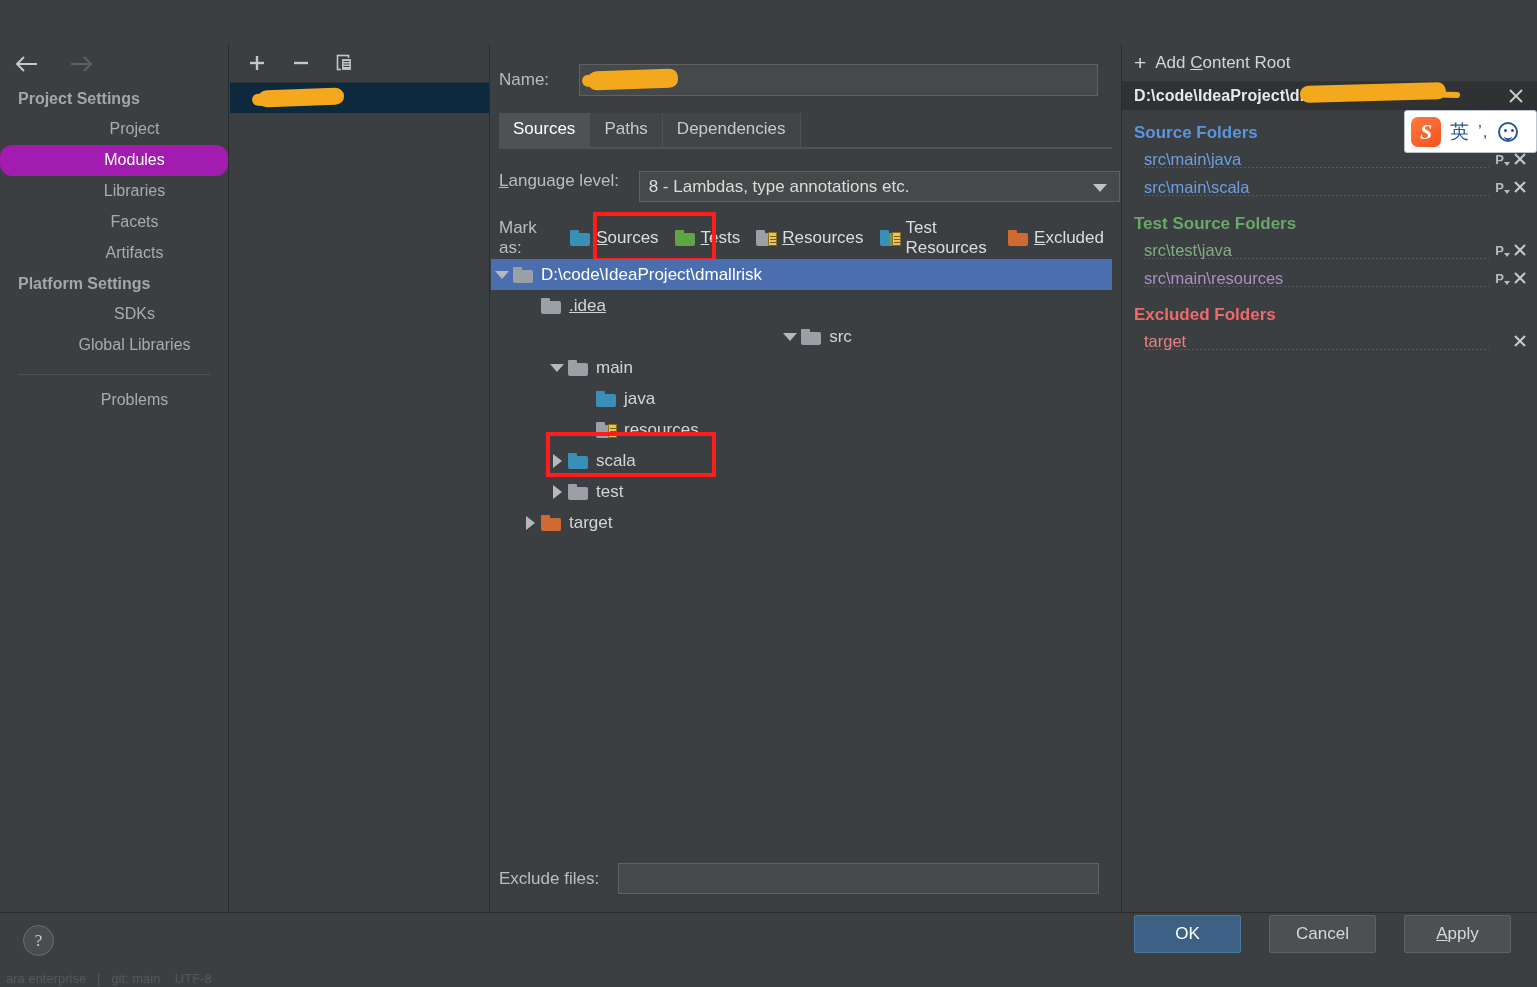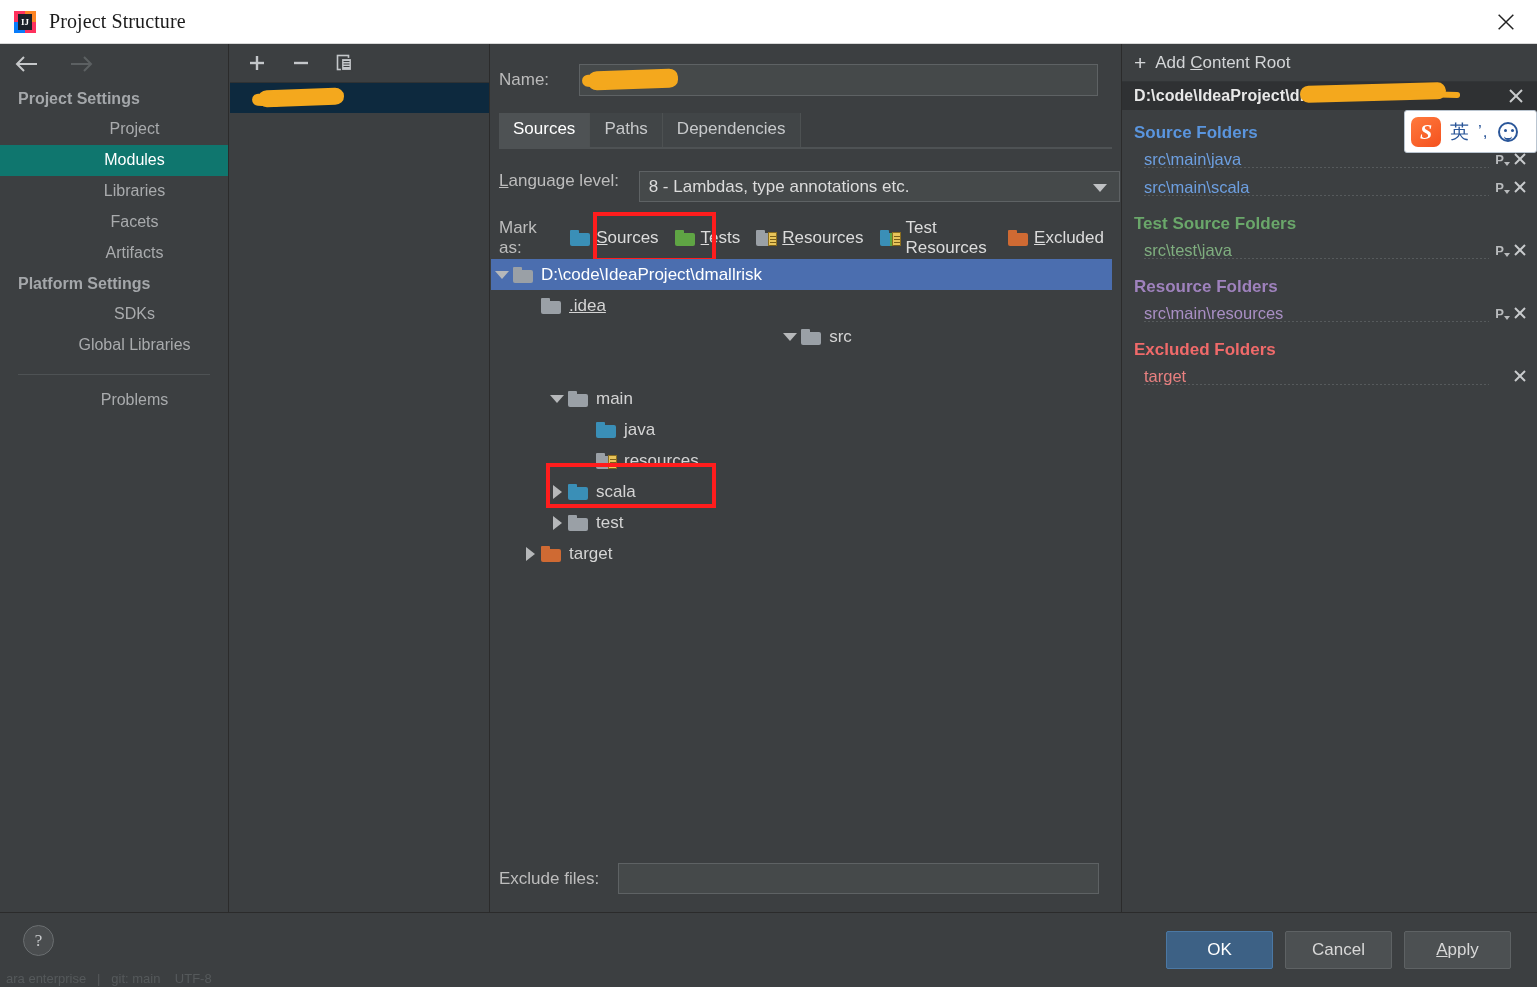--- a/index.html
+++ b/index.html
@@ -49,21 +49,21 @@
   .arrow-btn svg { width: 26px; height: 20px; }
   .nav-section {
     font-size: 16px; color: #a4a7aa; font-weight: bold; padding: 6px 0 6px 18px;
     font-family: "Liberation Sans", sans-serif;
   }
   .nav-item {
     font-size: 16px; color: #a9abad; padding: 6px 0 7px 41px; cursor: pointer;
     white-space: nowrap;
     text-align: center;
   }
-  .nav-item.selected { background: #0f766e; color: #ffffff; }
+  .nav-item.selected { background: #a21caf; color: #ffffff; border-radius: 12px; }
   .nav-sep { height: 1px; background: #4e5254; margin: 13px 18px 10px 18px; }
 
   
   .modpanel {
     position: absolute; left: 230px; top: 44px; width: 260px; height: 868px;
     background: #3c3f41; border-right: 1px solid #2b2b2b;
   }
   .modtoolbar { height: 38px; display: flex; align-items: center; padding-left: 12px; gap: 14px; }
   .tb-btn { width: 30px; height: 28px; display:flex; align-items:center; justify-content:center; cursor:pointer; color:#c4c7ca; }
   .modlist-sep { height: 1px; background: #2f3234; }
@@ -232,21 +232,21 @@
   .bottombar {
     position: absolute; left: 0; top: 912px; width: 1537px; height: 60px;
     background: #3c3f41; border-top: 1px solid #2b2b2b;
   }
   .help-btn {
     position: absolute; left: 23px; top: 12px; width: 31px; height: 31px;
     border-radius: 50%; border: 1px solid #6a6e70; background: #4a4d4f;
     color: #c6c8ca; font-size: 17px; display: flex; align-items: center;
     justify-content: center; cursor: pointer; font-family: "Liberation Serif", serif;
   }
-  .btn-row { position: absolute; right: 26px; top: 18px; display: flex; gap: 12px; }
+  .btn-row { position: absolute; right: 26px; top: 2px; display: flex; gap: 28px; }
   .dlg-btn {
     min-width: 107px; height: 38px; display: flex; align-items: center;
     justify-content: center; font-size: 17px; border-radius: 2px; cursor: pointer;
     border: 1px solid #5e6264; background: #4c5052; color: #d8d8d8;
   }
   .dlg-btn.primary { background: #3d6185; border: 1px solid #4b78a4; color: #ffffff; }
   .dlg-btn u { text-decoration: underline; }
 
   .statusbar {
     position: absolute; left: 0; top: 972px; width: 1537px; height: 15px;
@@ -284,36 +284,20 @@
   .ime-smiley::after {
     content:""; position:absolute; left:4px; top:10px; width:8px; height:4px;
     border-bottom:2px solid #2a5699; border-radius:0 0 6px 6px;
   }
 </style>
 </head>
 <body>
 
 <div class="window">
 
-  <div class="titlebar">
-    <div class="app-icon">
-      <div class="q1"></div>
-        <div class="q2"></div>
-        <div class="q3"></div>
-        <div class="q4"></div>
-      <div class="inner">IJ</div>
-    </div>
-    <div class="title-text">Project Structure</div>
-    <div class="win-close">
-      <svg viewBox="0 0 24 24">
-          <line x1="4" y1="4" x2="20" y2="20" stroke="#222" stroke-width="1.6"></line>
-          <line x1="20" y1="4" x2="4" y2="20" stroke="#222" stroke-width="1.6"></line>
-        </svg>
-    </div>
-  </div>
 
   <div class="leftnav">
     <div class="navbar-arrows">
       <div class="arrow-btn">
         <svg viewBox="0 0 26 20">
             <line x1="3" y1="10" x2="23" y2="10" stroke="#c6c8ca" stroke-width="2"></line>
             <polyline points="10,3 3,10 10,17" fill="none" stroke="#c6c8ca" stroke-width="2"></polyline>
           </svg>
       </div>
       <div class="arrow-btn">
@@ -469,21 +453,21 @@
         <span class="twist down">
             <i></i>
           </span>
         <span class="fico gray">
             <span class="tab-part"></span>
             <span class="body-part"></span>
           </span>
         <span class="tlabel">src</span>
       </div>
 
-      <div class="tnode" style="padding-left:55px;margin-top:31px;">
+      <div class="tnode" style="padding-left:55px;">
         <span class="twist down">
             <i></i>
           </span>
         <span class="fico gray">
             <span class="tab-part"></span>
             <span class="body-part"></span>
           </span>
         <span class="tlabel">main</span>
       </div>
 
@@ -605,21 +589,20 @@
         <span class="p-ico">P</span>
         <span class="small-x">
             <svg viewBox="0 0 14 14">
               <line x1="2" y1="2" x2="12" y2="12" stroke="#c9cbcd" stroke-width="2"></line>
               <line x1="12" y1="2" x2="2" y2="12" stroke="#c9cbcd" stroke-width="2"></line>
             </svg>
           </span>
       </span>
     </div>
 
-    <div class="grp-title res">Resource Folders</div>
     <div class="grp-row res">
       <span class="dots"></span>
       <span class="path">src\main\resources</span>
       <span class="row-actions">
         <span class="p-ico">P</span>
         <span class="small-x">
             <svg viewBox="0 0 14 14">
               <line x1="2" y1="2" x2="12" y2="12" stroke="#c9cbcd" stroke-width="2"></line>
               <line x1="12" y1="2" x2="2" y2="12" stroke="#c9cbcd" stroke-width="2"></line>
             </svg>

